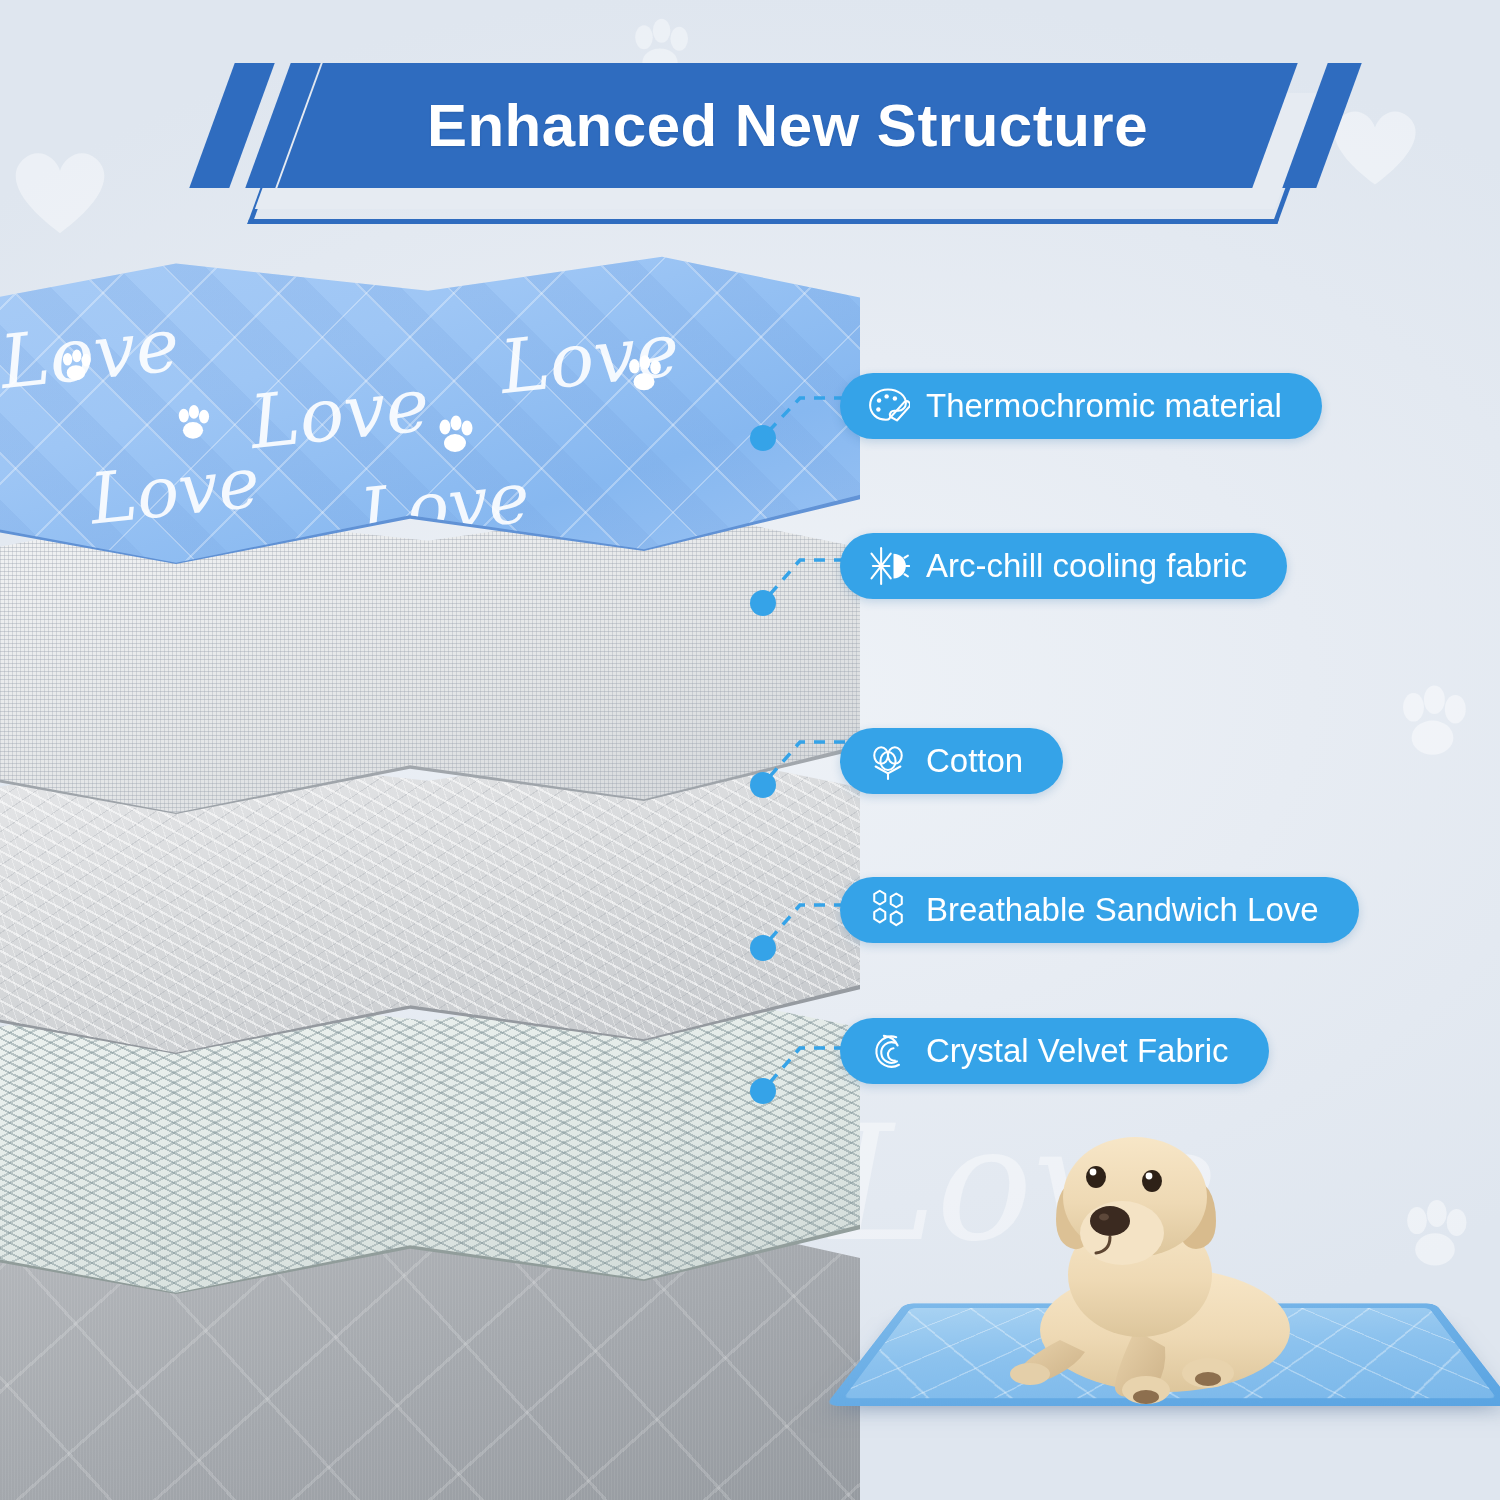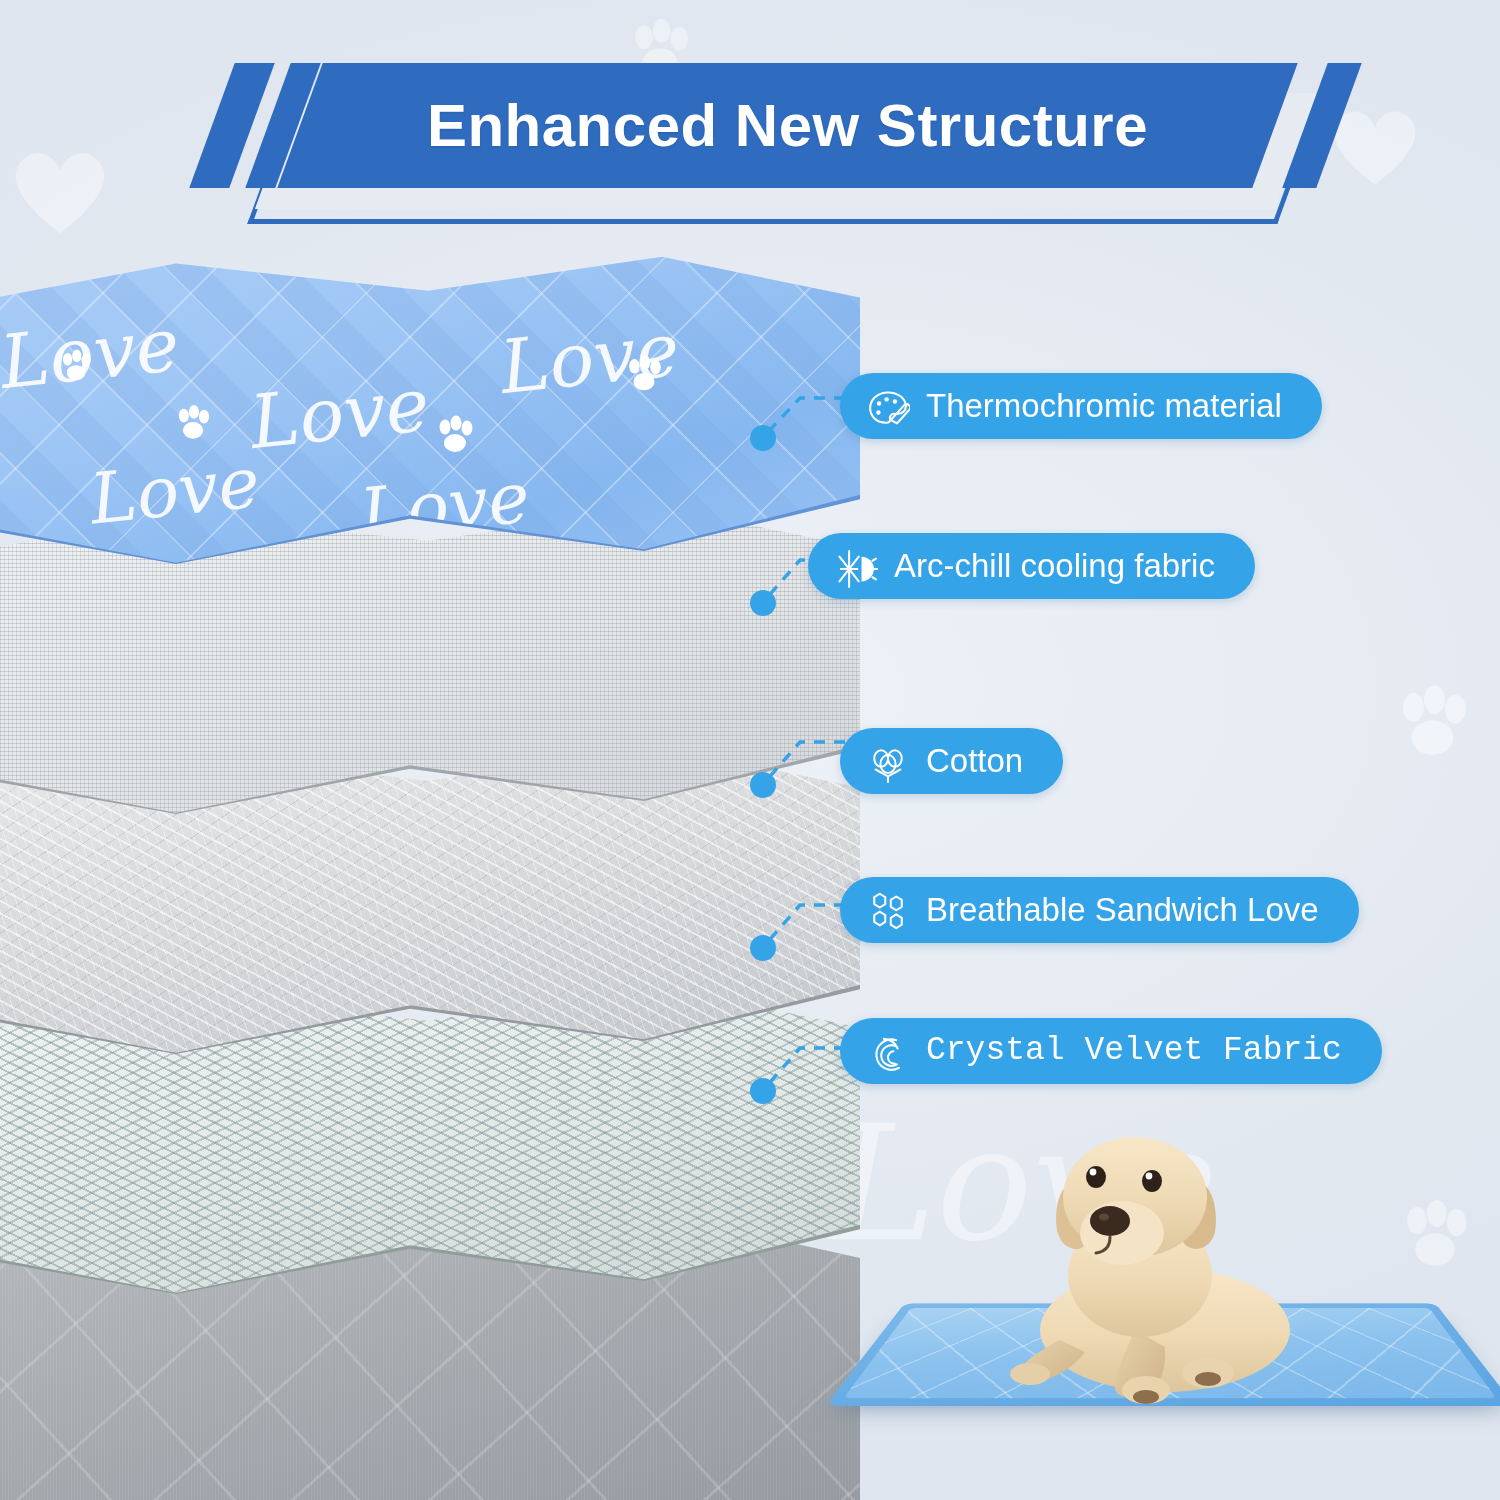--- a/index.html
+++ b/index.html
@@ -136,36 +136,36 @@
 
   .love-mark {
     position:absolute; color:rgba(255,255,255,.9);
     font-family:"DejaVu Serif", serif; font-style:italic;
     pointer-events:none; user-select:none;
   }
   .paw-mark { position:absolute; pointer-events:none; }
 
   
   .pill {
-    position:absolute; display:flex; align-items:flex-start; gap:16px;
+    position:absolute; display:flex; align-items:center; gap:16px;
     background:#35a3e8; border-radius:999px;
     padding:14px 40px 14px 26px; height:66px;
     box-shadow:0 3px 10px rgba(40,110,170,.22);
     z-index:60;
   }
   .pill-label {
     color:#ffffff; font-size:33px; font-weight:400; white-space:nowrap;
   }
   .pill-icon { width:44px; height:44px; flex:0 0 44px; display:block; }
 
   .p1 { left:840px; top:373px; }
-  .p2 { left:808px; top:533px; }
+  .p2 { left:840px; top:533px; }
   .p3 { left:840px; top:712px;margin-top:16px; }
   .p4 { left:840px; top:877px; }
-  .p5 { left:840px; top:1018px;font-family:Liberation Mono, monospace; }
+  .p5 { left:840px; top:1018px; }
 
   
   .leader { position:absolute; z-index:55; overflow:visible; }
 
   
   #photo { position:absolute; left:860px; top:1135px; width:620px; height:330px; z-index:45; }
 
   .mat {
     position:absolute; left:10px; top:118px; width:600px; height:190px;
     background:linear-gradient(170deg,#7db9ea,#5aa4e2);

